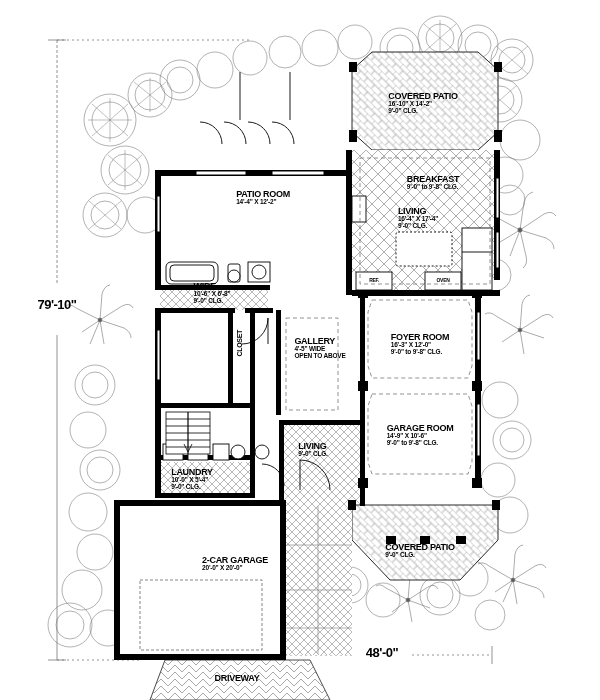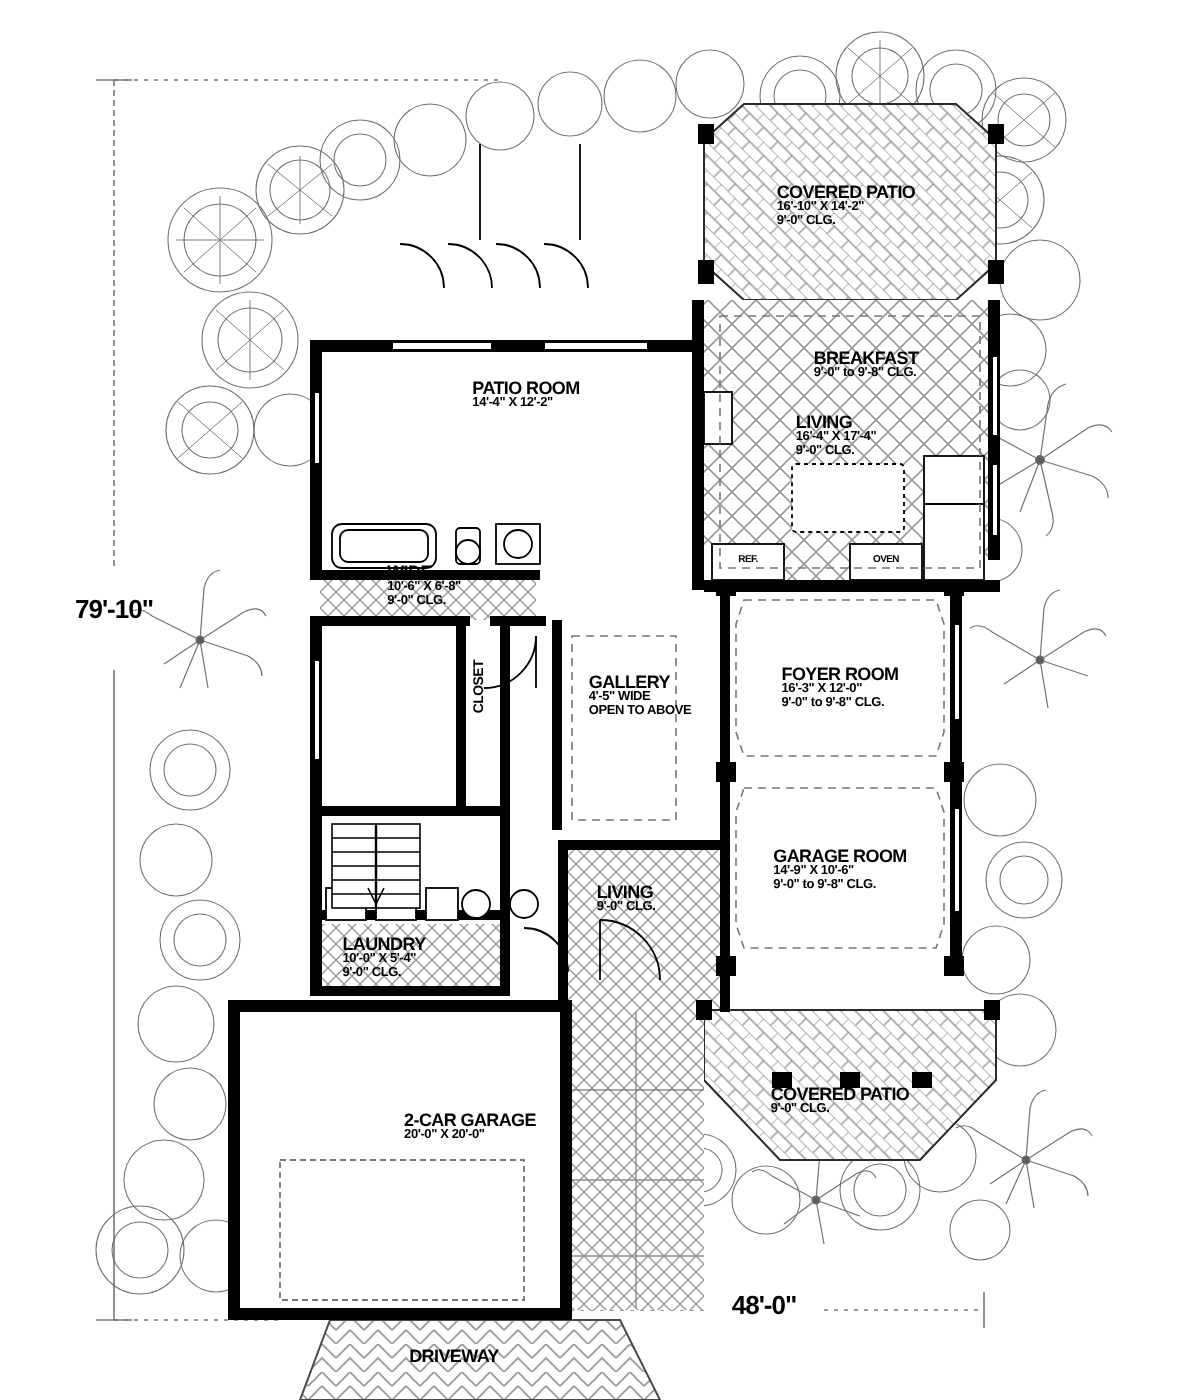--- a/index.html
+++ b/index.html
@@ -420,21 +420,21 @@
 <div class="lbl rm" style="left:420px;top:543px;">
   <div>COVERED PATIO</div>
   <div class="d">9'-0" CLG.</div>
 </div>
 
 <div class="lbl rm" style="left:203px;top:556px;margin-left:32px;">
   <div>2-CAR GARAGE</div>
   <div class="d">20'-0" X 20'-0"</div>
 </div>
 
-<div class="lbl rm" style="left:227px;top:674px;">
+<div class="lbl rm" style="left:237px;top:674px;">
   <div>DRIVEWAY</div>
 </div>
 
 <div class="lbl vert" style="left:240px;top:330px;">CLOSET</div>
 
 <div class="lbl tiny" style="left:374px;top:278px;">REF.</div>
 
 <div class="lbl tiny" style="left:443px;top:278px;">OVEN</div>
 
 </div>

